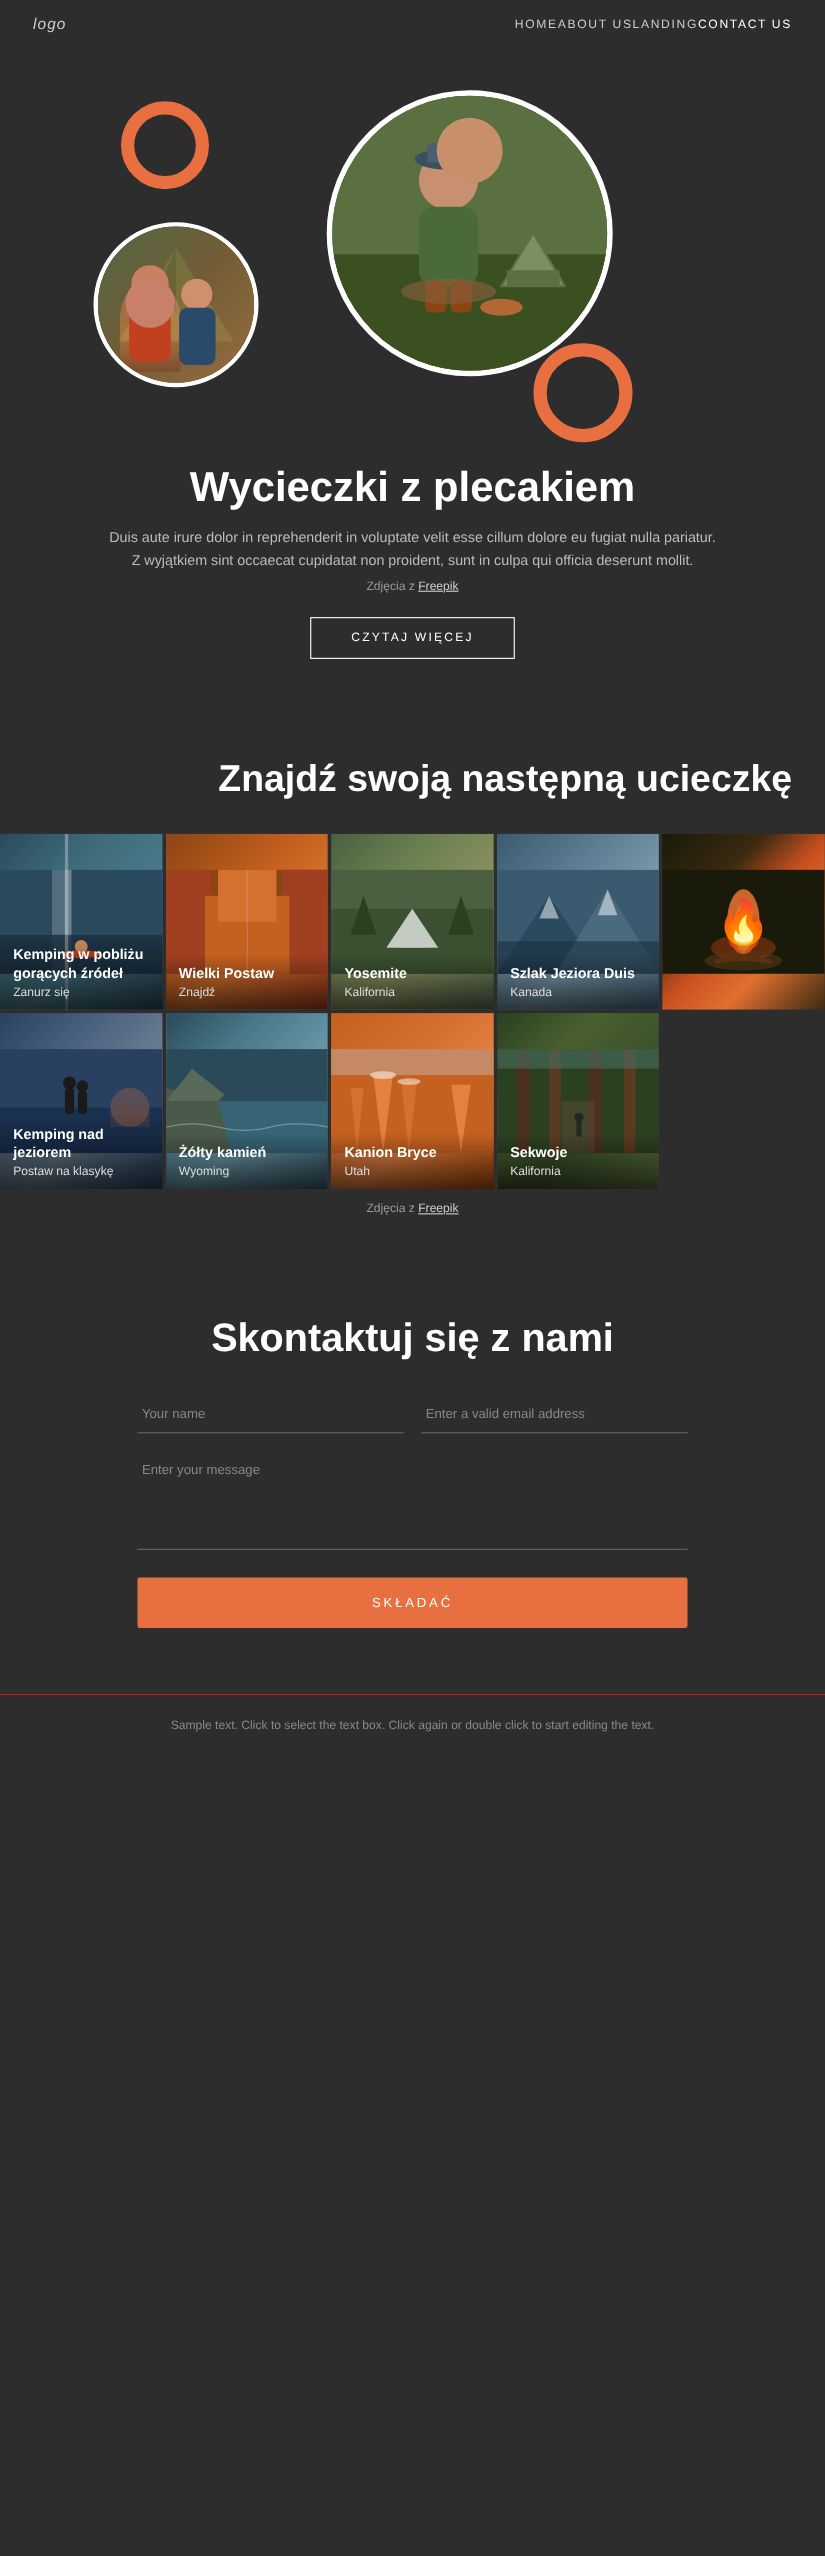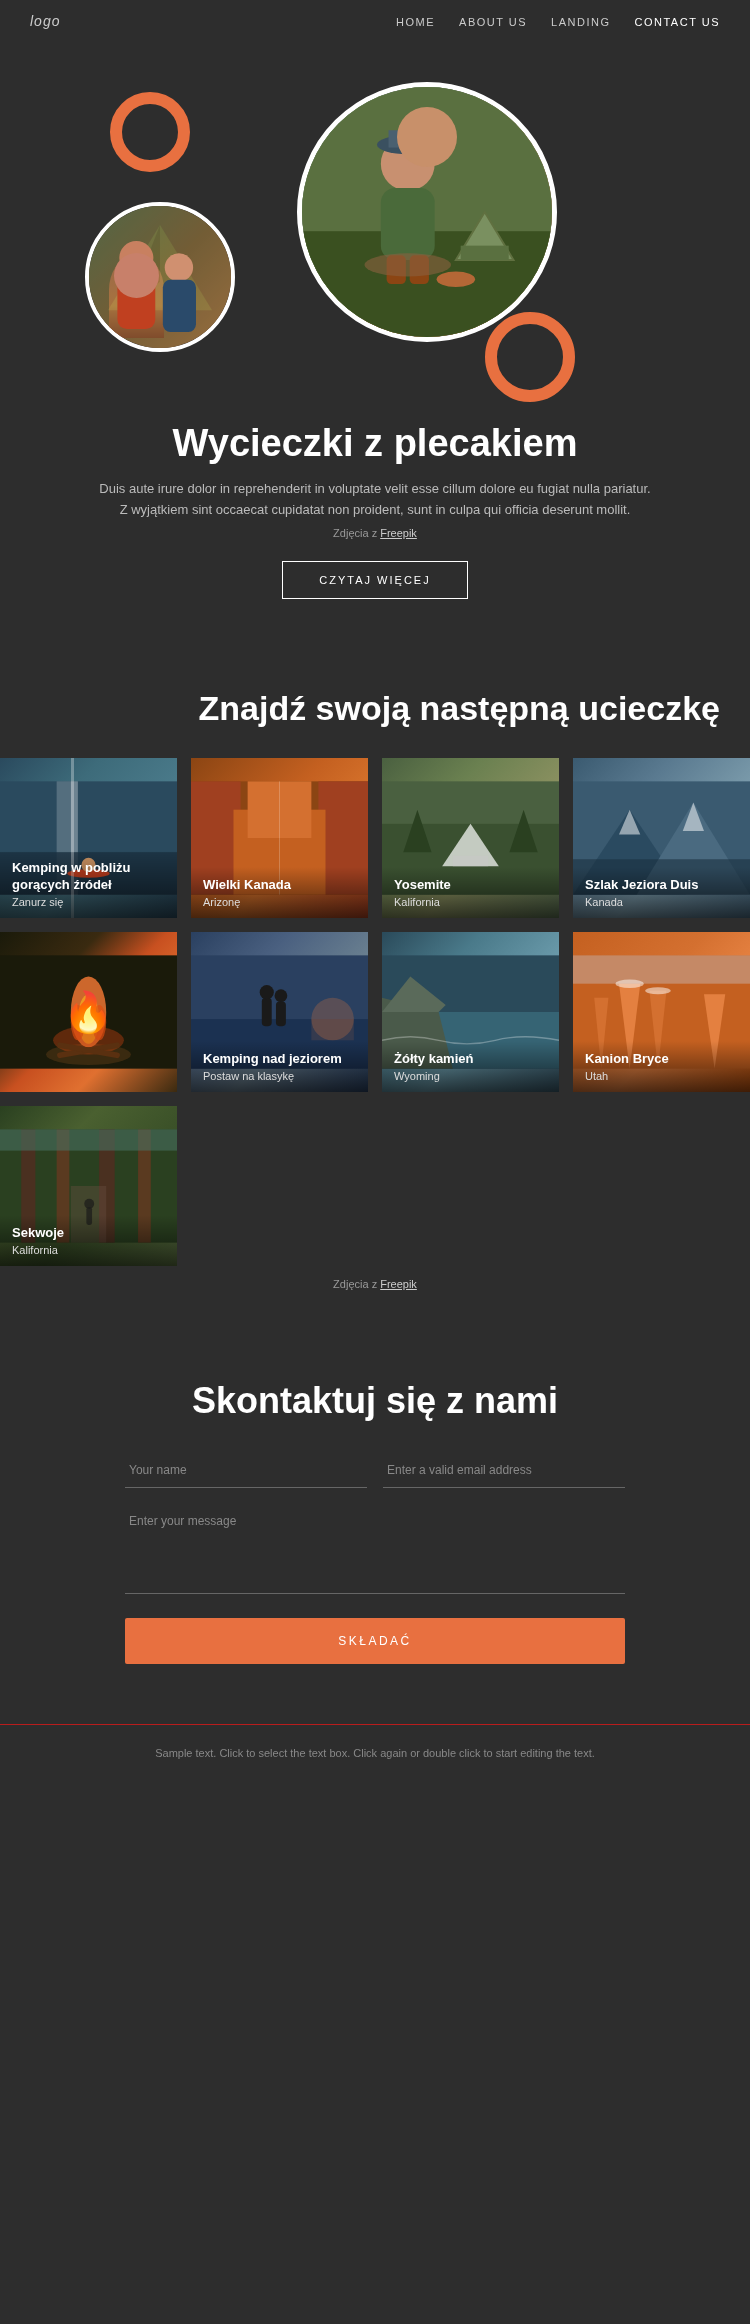--- a/index.html
+++ b/index.html
@@ -20,21 +20,20 @@
       background: #2d2d2d;
     }
     .nav-logo {
       font-size: 14px;
       font-style: italic;
       color: #ccc;
       letter-spacing: 1px;
     }
     .nav-links {
       display: flex;
-      gap: 24px;
       list-style: none;
     }
     .nav-links li a {
       text-decoration: none;
       color: #ccc;
       font-size: 11px;
       letter-spacing: 1.5px;
       text-transform: uppercase;
     }
     .nav-links li.contact a {
@@ -217,22 +216,22 @@
       font-size: 34px;
       font-weight: 700;
       text-align: right;
       color: #fff;
       margin-bottom: 30px;
       padding: 0 30px;
     }
 
     .gallery-grid {
       display: grid;
-      grid-template-columns: repeat(4, 1fr);
-      gap: 14px;
+      grid-template-columns: repeat(5, 1fr);
+      gap: 3px;
       width: 100%;
     }
     .gallery-item {
       position: relative;
       overflow: hidden;
       height: 160px;
       cursor: pointer;
     }
     .gallery-item .bg {
       width: 100%;
@@ -508,22 +507,22 @@
         <div class="bg bg-canyon-red" style="position: relative;"><svg viewBox="0 0 250 160" style="width:100%;height:100%">
       <rect width="250" height="160" fill="#8B4513"></rect>
       <rect x="0" y="0" width="70" height="160" fill="#a04020"></rect>
       <rect x="180" y="0" width="70" height="160" fill="#a04020"></rect>
       <rect x="60" y="40" width="130" height="120" fill="#c46020"></rect>
       <rect x="80" y="0" width="90" height="80" fill="#d47030"></rect>
 
       <line x1="125" y1="0" x2="125" y2="160" stroke="#ffffff" stroke-width="1" opacity="0.3"></line>
     </svg></div>
         <div class="overlay">
-          <div class="item-title">Wielki Kanada</div>
-          <div class="item-subtitle">Arizonę</div>
+          <div class="item-title">Wielki Postaw</div>
+          <div class="item-subtitle">Znajdź</div>
         </div>
       </div>
       <div class="gallery-item">
         <div class="bg bg-yosemite" style="position: relative;"><svg viewBox="0 0 250 160" style="width:100%;height:100%">
       <rect width="250" height="160" fill="#4a6040"></rect>
       <rect x="0" y="60" width="250" height="100" fill="#3a5030"></rect>
 
       <polygon points="125,60 165,120 85,120" fill="rgba(255,255,255,0.7)"></polygon>
       <rect x="100" y="105" width="50" height="15" fill="rgba(200,200,200,0.5)"></rect>
 

